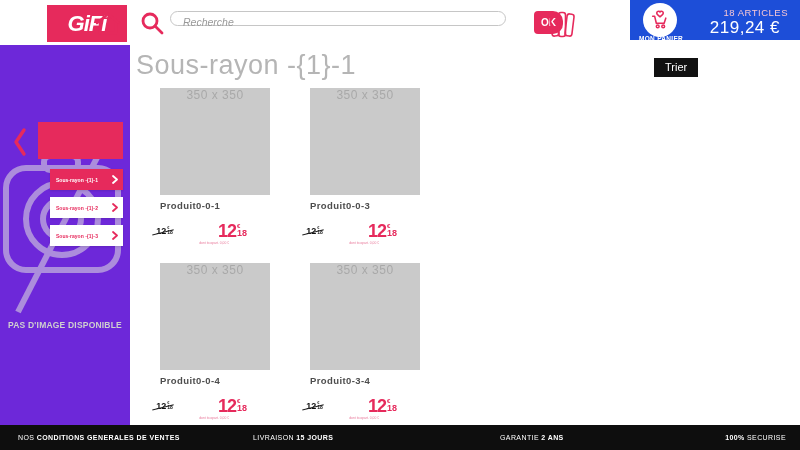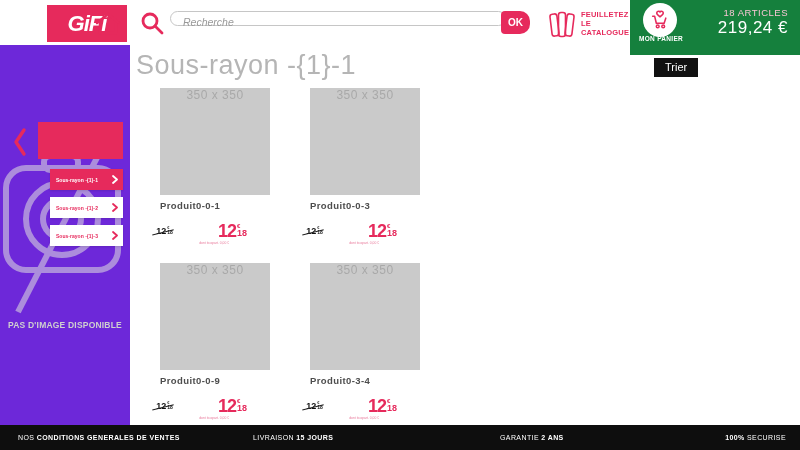--- a/index.html
+++ b/index.html
@@ -12,32 +12,32 @@
           display:flex; align-items:center; justify-content:center;margin-left:32px; }
   .logo span { color:#fff; font-weight:900; font-style:italic; font-size:22px; letter-spacing:-1px; }
   .home-btn { position:absolute; left:94px; top:11px; width:28px; height:25px; cursor:pointer; }
   .search-ico { position:absolute; left:139px; top:10px; width:26px; height:26px; }
   .search-wrap { position:absolute; left:170px; top:11px; width:336px; height:15px;
                  border:1px solid #c6c6c6; border-radius:12px; background:#fff; }
   .search-wrap input { width:100%; height:100%; border:none; outline:none; background:transparent;
                  border-radius:12px; padding:0 12px; font-size:10.5px; font-style:italic; color:#555;
                  font-family:"Liberation Sans", sans-serif; }
   .search-wrap input::placeholder { color:#999; font-style:italic; }
-  .ok-btn { position:absolute; left:501px; top:11px; width:29px; height:23px; background:#e62a5c;
+  .ok-btn { position:absolute; left:534px; top:11px; width:29px; height:23px; background:#e62a5c;
             border:none; border-radius:4px 10px 10px 4px; color:#fff; font-weight:bold; font-size:10px;
             cursor:pointer; font-family:"Liberation Sans", sans-serif; }
   .catalogue { position:absolute; left:548px; top:8px; width:95px; height:34px; display:flex; gap:5px; cursor:pointer; }
   .catalogue .txt { font-size:7.5px; line-height:9px; font-weight:bold; color:#e62a5c; padding-top:2px; letter-spacing:.2px; }
-  .cart { position:absolute; left:630px; top:0; width:170px; height:55px; background:#15803d; cursor:pointer; }
+  .cart { position:absolute; left:630px; top:0; width:170px; height:40px; background:#1d4ed8; cursor:pointer; }
   .cart-circle { position:absolute; left:13px; top:3px; width:34px; height:34px; background:#fff; border-radius:50%;
                  display:flex; align-items:center; justify-content:center; }
   .cart-label { position:absolute; left:0px; top:35px; width:62px; text-align:center; color:#fff;
                 font-size:6.5px; font-weight:bold; letter-spacing:.3px; }
   .cart-articles { position:absolute; right:12px; top:7px; color:#f6c6d4; font-size:9.5px; letter-spacing:.5px; }
-  .cart-total { position:absolute; right:12px; top:18px; color:#fff; font-size:17px; font-weight:300; letter-spacing:.5px; }
+  .cart-total { position:absolute; right:20px; top:18px; color:#fff; font-size:17px; font-weight:300; letter-spacing:.5px; }
 
   
   .sidebar { position:absolute; left:0; top:45px; width:130px; height:380px; background:#6d28d9; overflow:hidden; }
   .cam-watermark { position:absolute; left:-4px; top:85px; opacity:.55; }
   .no-image-text { position:absolute; left:0; top:275px; width:130px; text-align:center;
                    font-size:8.5px; color:#cfcfcf; font-weight:bold; letter-spacing:.2px; }
   .side-chevron { position:absolute; left:13px; top:82px; }
   .side-banner { position:absolute; left:38px; top:77px; width:85px; height:37px; background:#e62a5c; cursor:pointer; }
   .menu { position:absolute; left:50px; top:124px; width:73px; }
   .menu-item { position:relative; width:73px; height:21px; margin-bottom:7px; background:#fff;
@@ -116,25 +116,20 @@
   <button class="ok-btn">OK</button>
 
   <div class="catalogue">
     <svg width="28" height="32" viewBox="0 0 28 32">
       <g fill="none" stroke="#e62a5c" stroke-width="1.6" stroke-linejoin="round">
         <rect x="3" y="6" width="7" height="22" rx="2.5" transform="rotate(-7 6.5 17)"></rect>
         <rect x="10.5" y="4.5" width="7" height="24" rx="2.5"></rect>
         <rect x="18" y="6" width="7" height="22" rx="2.5" transform="rotate(7 21.5 17)"></rect>
       </g>
     </svg>
-    <div class="txt">
-      <div>FEUILLETEZ</div>
-      <div>LE</div>
-      <div>CATALOGUE</div>
-    </div>
   </div>
 
   <div class="cart">
     <div class="cart-circle">
       <svg width="22" height="22" viewBox="0 0 24 24">
         <g fill="none" stroke="#e62a5c" stroke-width="1.7" stroke-linecap="round" stroke-linejoin="round">
           <path d="M12 8.5 L9.3 6.2 C8.2 5.2 8.2 3.7 9.2 2.9 C10.2 2.1 11.4 2.4 12 3.3 C12.6 2.4 13.8 2.1 14.8 2.9 C15.8 3.7 15.8 5.2 14.7 6.2 Z"></path>
           <path d="M4 8 H6.2 L8 15.5 H16.5 L18.3 10"></path>
           <circle cx="9.5" cy="19" r="1.5"></circle>
           <circle cx="15.5" cy="19" r="1.5"></circle>
@@ -243,21 +238,21 @@
         </div>
         <div class="eco">dont écopart. 0,00 €</div>
       </div>
     </div>
   </div>
 
   <div class="card">
     <div class="thumb">
       <span>350 x 350</span>
     </div>
-    <div class="pname">Produit0-0-9</div>
+    <div class="pname">Produit0-0-4</div>
     <div class="price-row">
       <div class="old-price">
         <span class="oi">12</span>
         <span class="oc">
             <span class="cur">€</span>
             <span class="dec">18</span>
           </span>
       </div>
       <div class="new-wrap">
         <div class="new-price">

